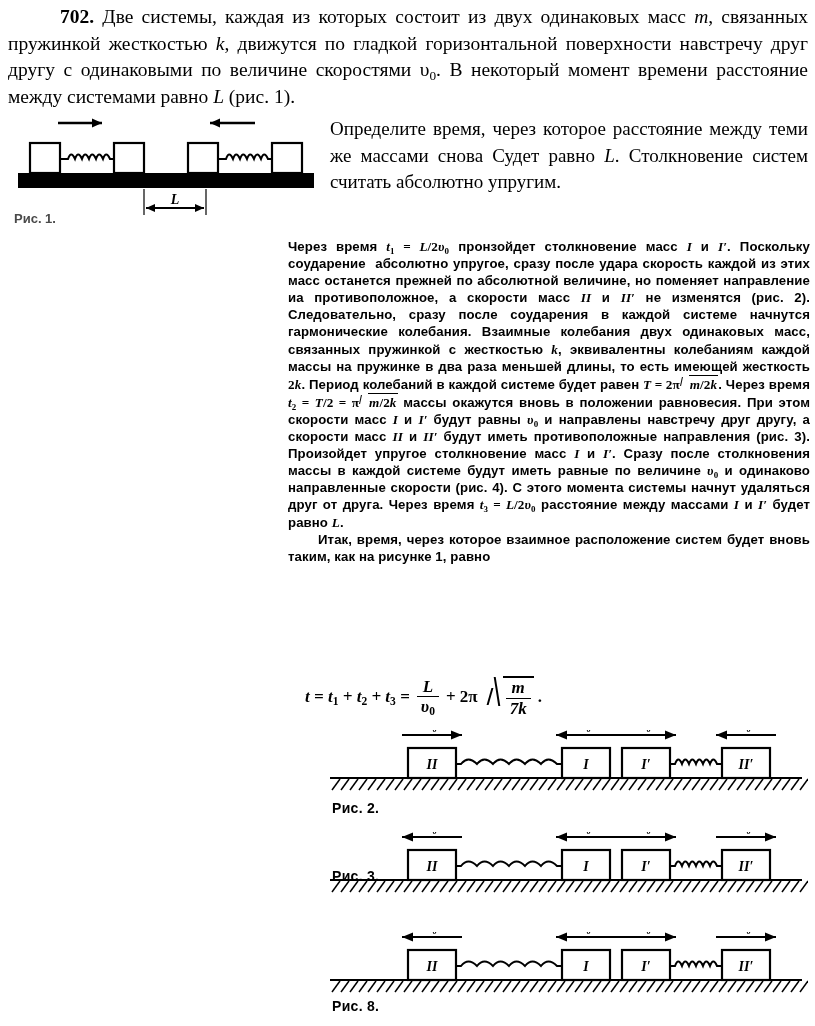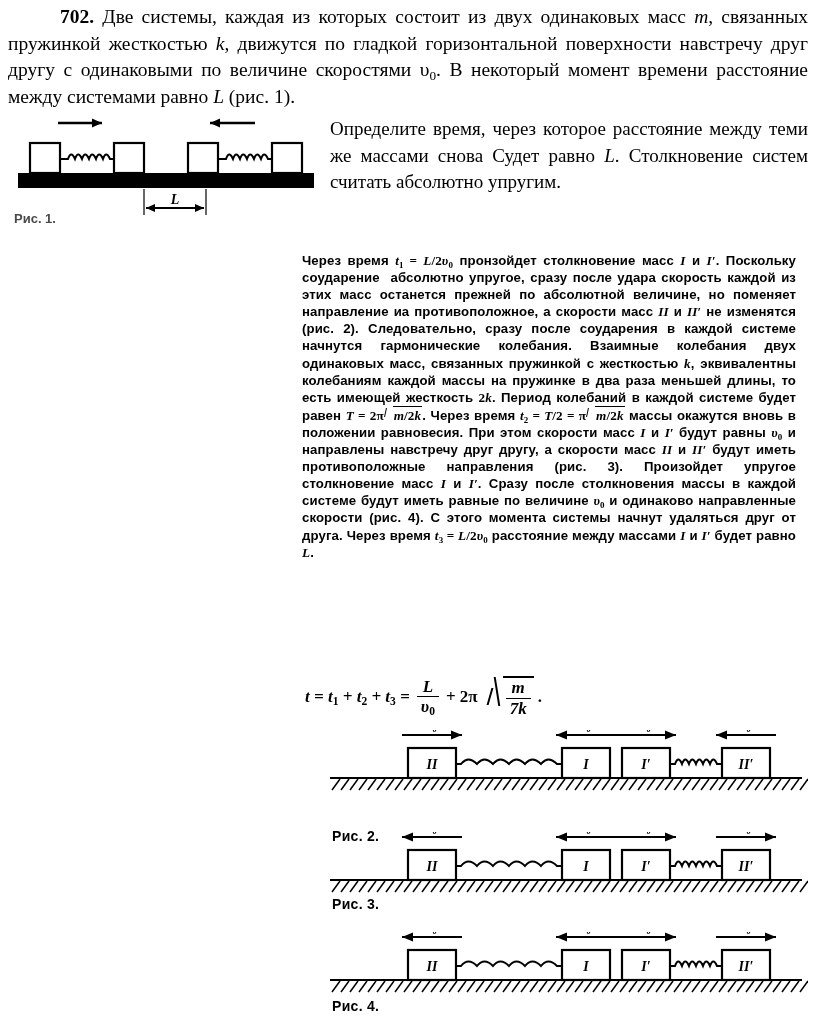--- a/index.html
+++ b/index.html
@@ -30,21 +30,21 @@
   #fig1{position:absolute;left:10px;top:113px;width:312px;height:112px;}
 
   
   #solution{
     position:absolute;left:288px;top:238px;width:522px;
     font-family:"Liberation Sans", sans-serif;
     font-weight:bold;font-size:13.2px;line-height:17.1px;
     text-align:justify;text-justify:inter-word;
     letter-spacing:.1px;
   }
-  #solution p{margin:14px;}
+  #solution p{margin:0;}
   #solution .par2{text-indent:30px;}
   .mi{font-family:"Liberation Serif", serif;font-style:italic;font-weight:bold;}
   .mn{font-family:"Liberation Serif", serif;font-style:normal;font-weight:bold;}
   sub{font-size:.68em;line-height:0;vertical-align:-.28em;}
 
   
   .rad{display:inline-block;position:relative;padding-left:9px;}
   .rad::before{
     content:"";position:absolute;left:1px;top:2px;width:6px;height:9px;
     border-left:1.4px solid #000;transform:skewX(-12deg);
@@ -131,20 +131,21 @@
     <text class="lbl" x="165" y="91" font-size="13">L</text>
 
     <text x="4" y="110" font-family="Liberation Sans, sans-serif" font-weight="bold" font-size="13" fill="#4a4a4a">Рис. 1.</text>
   </svg>
 </div>
 
 <div id="solution">
   <p>
     Через время <span class="mi">t</span><sub class="mn">1</sub><span class="mn"> = </span><span class="mi">L</span><span class="mn">/2</span><span class="mi">υ</span><sub class="mn">0</sub> пронзойдет столкновение масс <span class="mi">I</span> и <span class="mi">I′</span>. Поскольку соударение&nbsp; абсолютно упругое, сразу после удара скорость каждой из этих масс останется прежней по абсолютной величине, но поменяет направление иа противоположное, а скорости масс <span class="mi">II</span> и <span class="mi">II′</span> не изменятся (рис. 2). Следовательно, сразу после соударения в каждой системе начнутся гармонические колебания. Взаимные колебания двух одинаковых масс, связанных пружинкой с жесткостью <span class="mi">k</span>, эквивалентны колебаниям каждой массы на пружинке в два раза меньшей длины, то есть имеющей жесткость <span class="mn">2</span><span class="mi">k</span>. Период колебаний в каждой системе будет равен <span class="mi">T</span><span class="mn"> = 2π</span><span class="rad"><span class="bar"><span class="mi">m</span><span class="mn">/2</span><span class="mi">k</span></span></span>. Через время <span class="mi">t</span><sub class="mn">2</sub><span class="mn"> = </span><span class="mi">T</span><span class="mn">/2 = π</span><span class="rad"><span class="bar"><span class="mi">m</span><span class="mn">/2</span><span class="mi">k</span></span></span> массы окажутся вновь в положении равновесия. При этом скорости масс <span class="mi">I</span> и <span class="mi">I′</span> будут равны <span class="mi">υ</span><sub class="mn">0</sub> и направлены навстречу друг другу, а скорости масс <span class="mi">II</span> и <span class="mi">II′</span> будут иметь противоположные направления (рис. 3). Произойдет упругое столкновение масс <span class="mi">I</span> и <span class="mi">I′</span>. Сразу после столкновения массы в каждой системе будут иметь равные по величине <span class="mi">υ</span><sub class="mn">0</sub> и одинаково направленные скорости (рис. 4). С этого момента системы начнут удаляться друг от друга. Через время <span class="mi">t</span><sub class="mn">3</sub><span class="mn"> = </span><span class="mi">L</span><span class="mn">/2</span><span class="mi">υ</span><sub class="mn">0</sub> расстояние между массами <span class="mi">I</span> и <span class="mi">I′</span> будет равно <span class="mi">L</span>.
   </p>
+  <p class="par2">Итак, время, через которое взаимное расположение систем будет вновь таким, как на рисунке 1, равно</p>
 </div>
 
 <div id="equation">
   <span class="eq">
     <span><span class="mi">t = t</span><sub class="mn">1</sub><span class="mi"> + t</span><sub class="mn">2</sub><span class="mi"> + t</span><sub class="mn">3</sub><span class="mn"> = </span></span>
     <span class="frac">
       <span class="nu mi">L</span>
       <span class="de"><span class="mi">υ</span><sub class="mn">0</sub></span>
     </span>
     <span class="mn">+ 2π</span>
@@ -242,21 +243,21 @@
       <text x="316" y="-1" class="vlbl">v<tspan dy="3" font-size="8.5">0</tspan></text>
       <rect x="392" y="18" width="48" height="30" class="blk"></rect>
       <text x="416" y="39" class="lbl">II′</text>
       <g>
         <line x1="386" y1="5" x2="446" y2="5" stroke="#000" stroke-width="2.2"></line>
         <polygon points="386,5 397,0.5 397,9.5" fill="#000"></polygon>
       </g>
       <text x="416" y="-1" class="vlbl">v<tspan dy="3" font-size="8.5">0</tspan></text>
     </svg>
 </div>
-<div class="cap" style="top:828px;">Рис. 2.</div>
+<div class="cap" style="top:800px;">Рис. 2.</div>
 
 <div class="figbox" style="top:832px;">
   <svg width="478" height="72" viewBox="0 0 478 72" id="svg-fig3">
       <line x1="0" y1="48" x2="472" y2="48" stroke="#000" stroke-width="2.2"></line>
       <line x1="2" y1="60" x2="10" y2="49" stroke="#000" stroke-width="1.5"></line>
       <line x1="11" y1="60" x2="19" y2="49" stroke="#000" stroke-width="1.5"></line>
       <line x1="20" y1="60" x2="28" y2="49" stroke="#000" stroke-width="1.5"></line>
       <line x1="29" y1="60" x2="37" y2="49" stroke="#000" stroke-width="1.5"></line>
       <line x1="38" y1="60" x2="46" y2="49" stroke="#000" stroke-width="1.5"></line>
       <line x1="47" y1="60" x2="55" y2="49" stroke="#000" stroke-width="1.5"></line>
@@ -332,21 +333,21 @@
       <text x="316" y="-1" class="vlbl">v<tspan dy="3" font-size="8.5">0</tspan></text>
       <rect x="392" y="18" width="48" height="30" class="blk"></rect>
       <text x="416" y="39" class="lbl">II′</text>
       <g>
         <line x1="386" y1="5" x2="446" y2="5" stroke="#000" stroke-width="2.2"></line>
         <polygon points="446,5 435,0.5 435,9.5" fill="#000"></polygon>
       </g>
       <text x="416" y="-1" class="vlbl">v<tspan dy="3" font-size="8.5">0</tspan></text>
     </svg>
 </div>
-<div class="cap" style="top:896px;">Рис. 3.</div>
+<div class="cap" style="top:868px;">Рис. 3.</div>
 
 <div class="figbox" style="top:932px;">
   <svg width="478" height="72" viewBox="0 0 478 72" id="svg-fig4">
       <line x1="0" y1="48" x2="472" y2="48" stroke="#000" stroke-width="2.2"></line>
       <line x1="2" y1="60" x2="10" y2="49" stroke="#000" stroke-width="1.5"></line>
       <line x1="11" y1="60" x2="19" y2="49" stroke="#000" stroke-width="1.5"></line>
       <line x1="20" y1="60" x2="28" y2="49" stroke="#000" stroke-width="1.5"></line>
       <line x1="29" y1="60" x2="37" y2="49" stroke="#000" stroke-width="1.5"></line>
       <line x1="38" y1="60" x2="46" y2="49" stroke="#000" stroke-width="1.5"></line>
       <line x1="47" y1="60" x2="55" y2="49" stroke="#000" stroke-width="1.5"></line>
@@ -422,13 +423,13 @@
       <text x="316" y="-1" class="vlbl">v<tspan dy="3" font-size="8.5">0</tspan></text>
       <rect x="392" y="18" width="48" height="30" class="blk"></rect>
       <text x="416" y="39" class="lbl">II′</text>
       <g>
         <line x1="386" y1="5" x2="446" y2="5" stroke="#000" stroke-width="2.2"></line>
         <polygon points="446,5 435,0.5 435,9.5" fill="#000"></polygon>
       </g>
       <text x="416" y="-1" class="vlbl">v<tspan dy="3" font-size="8.5">0</tspan></text>
     </svg>
 </div>
-<div class="cap" style="top:998px;">Рис. 4.</div>
+<div class="cap" style="top:998px;">Рис. 8.</div>
 
 </body></html>

